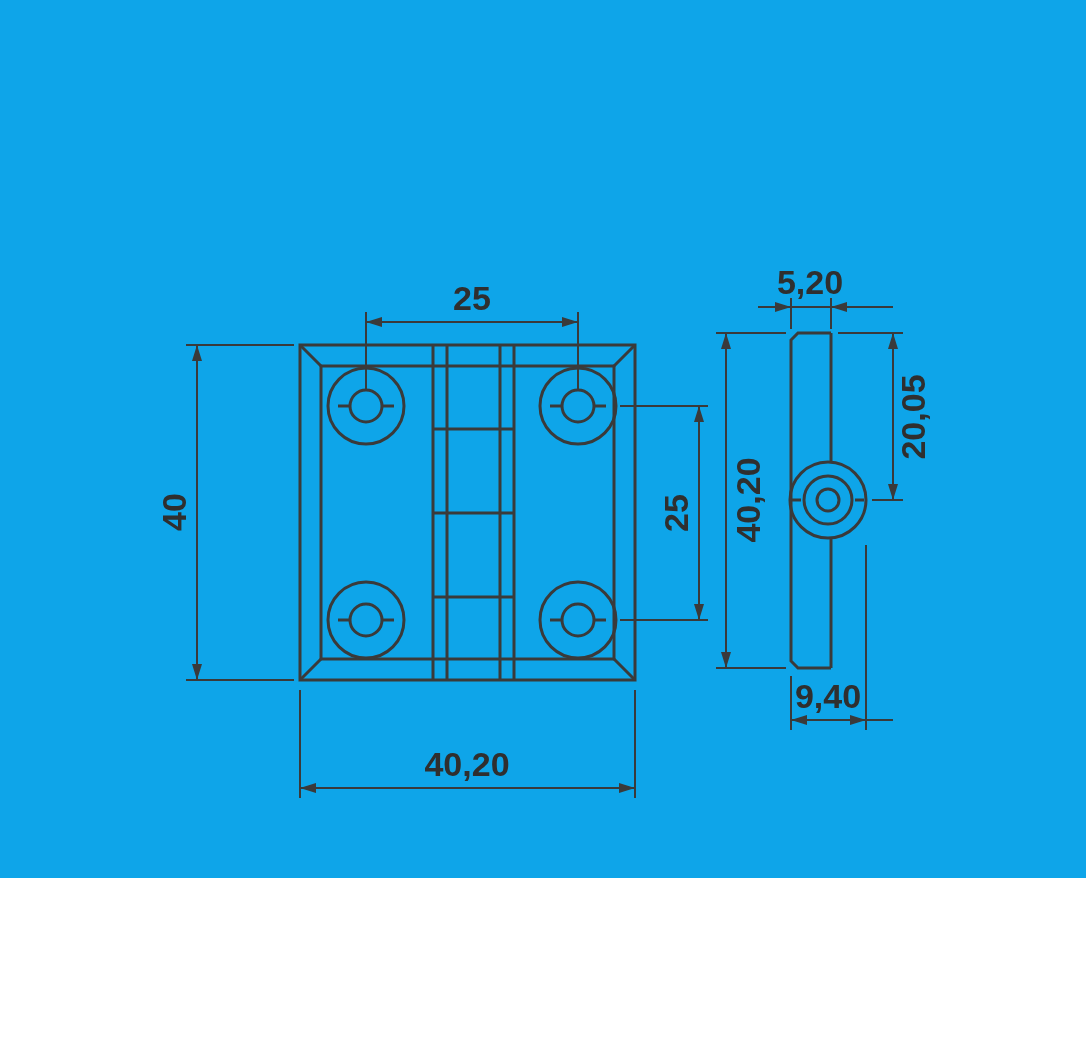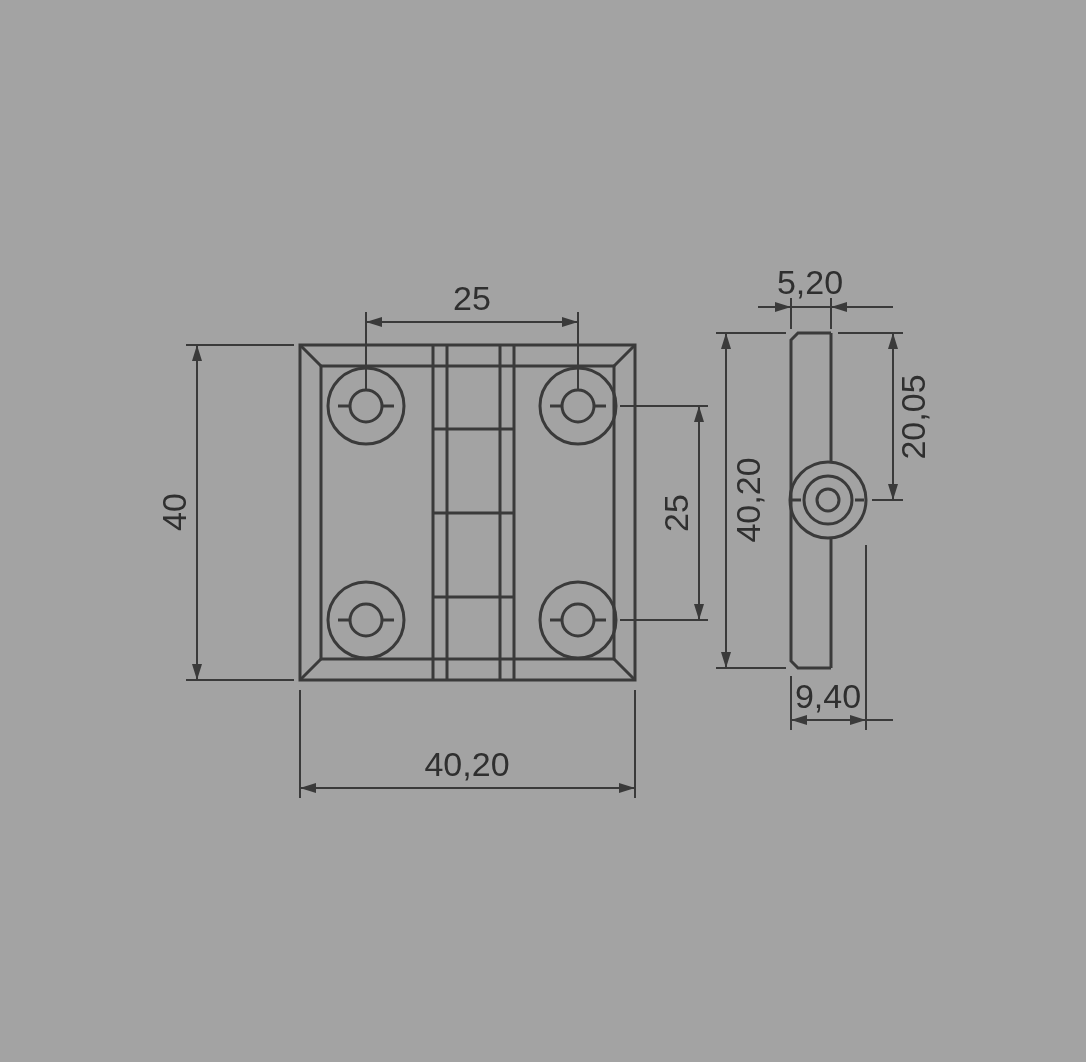--- a/index.html
+++ b/index.html
@@ -3,23 +3,24 @@
 <meta charset="utf-8">
 <style>
   html, body {
     margin: 0;
     padding: 0;
     background: #ffffff;
   }
   .canvas {
     position: relative;
     width: 1086px;
-    height: 1062px;
-    background: #a3a3a3;
+    height: 878px;
+    background: #0ea5e9;
     overflow: hidden;
+    font-weight: bold;
   }
   svg { display: block; }
   .obj {
     fill: none;
     stroke: #3a3a3a;
     stroke-width: 3;
     stroke-linecap: butt;
     stroke-linejoin: miter;
   }
   .thin {

